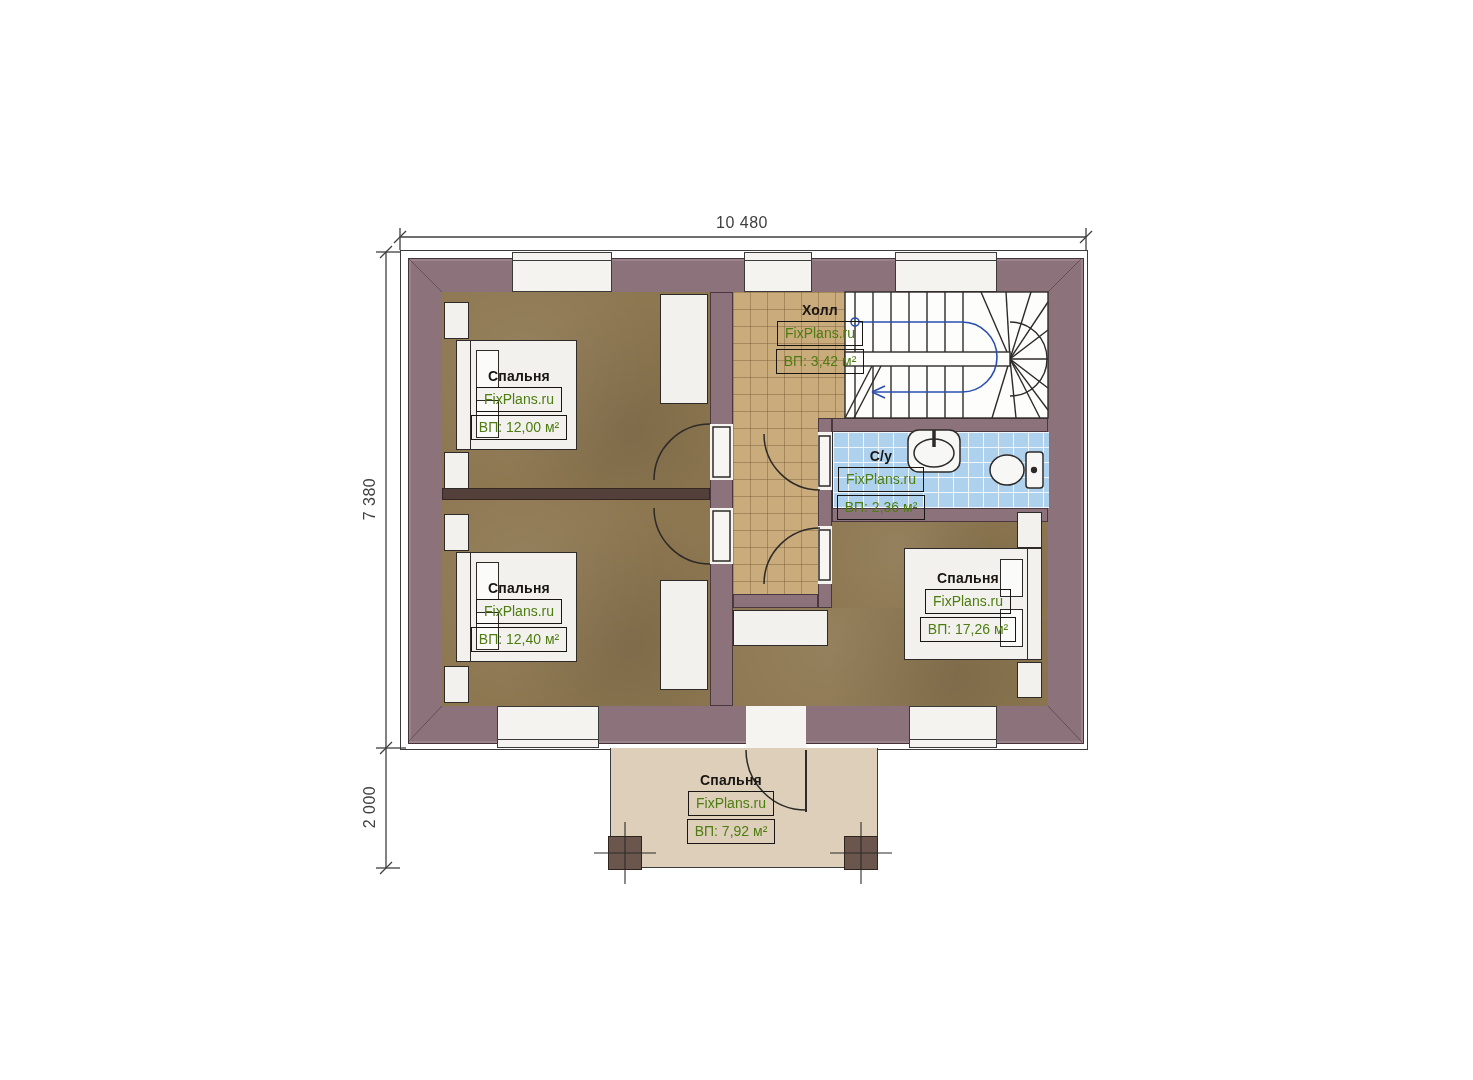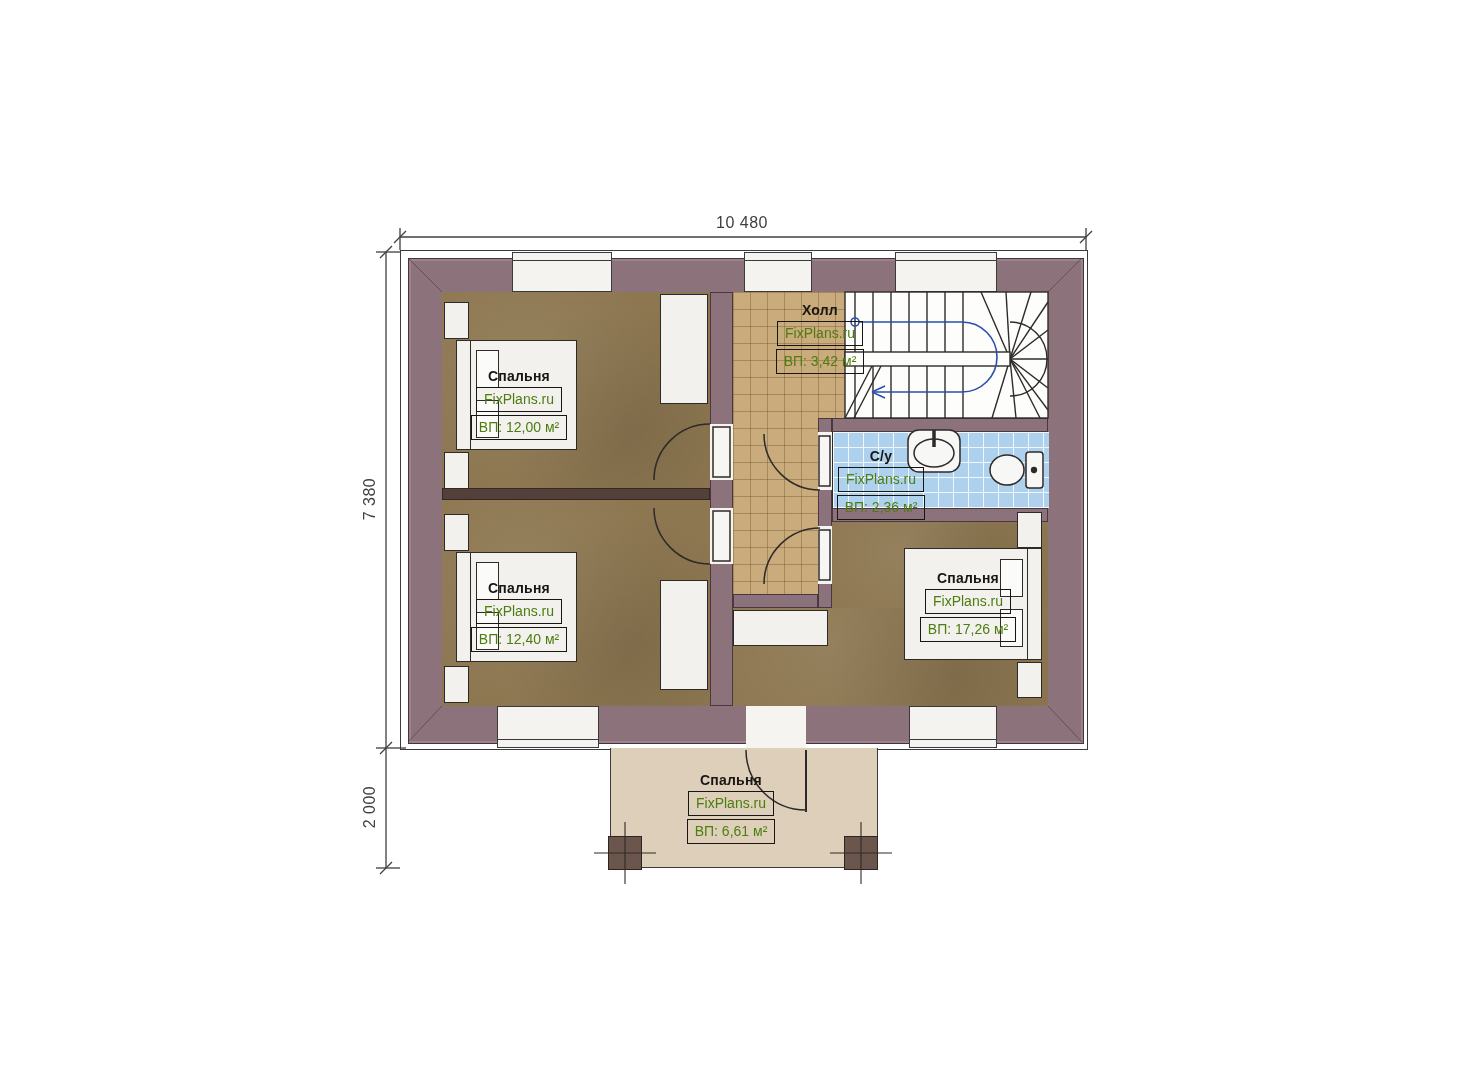--- a/index.html
+++ b/index.html
@@ -256,16 +256,16 @@
 
   <div class="room-label" style="left:822px;top:448px;width:118px;">
     <div class="room-name">С/у</div>
     <div class="room-box">FixPlans.ru</div>
     <div class="room-box">ВП: 2,36 м²</div>
   </div>
 
   <div class="room-label" style="left:666px;top:772px;width:130px;">
     <div class="room-name">Спальня</div>
     <div class="room-box">FixPlans.ru</div>
-    <div class="room-box">ВП: 6,61 м²</div>
+    <div class="room-box">ВП: 7,92 м²</div>
   </div>
 
 </div>
 
 </body></html>

